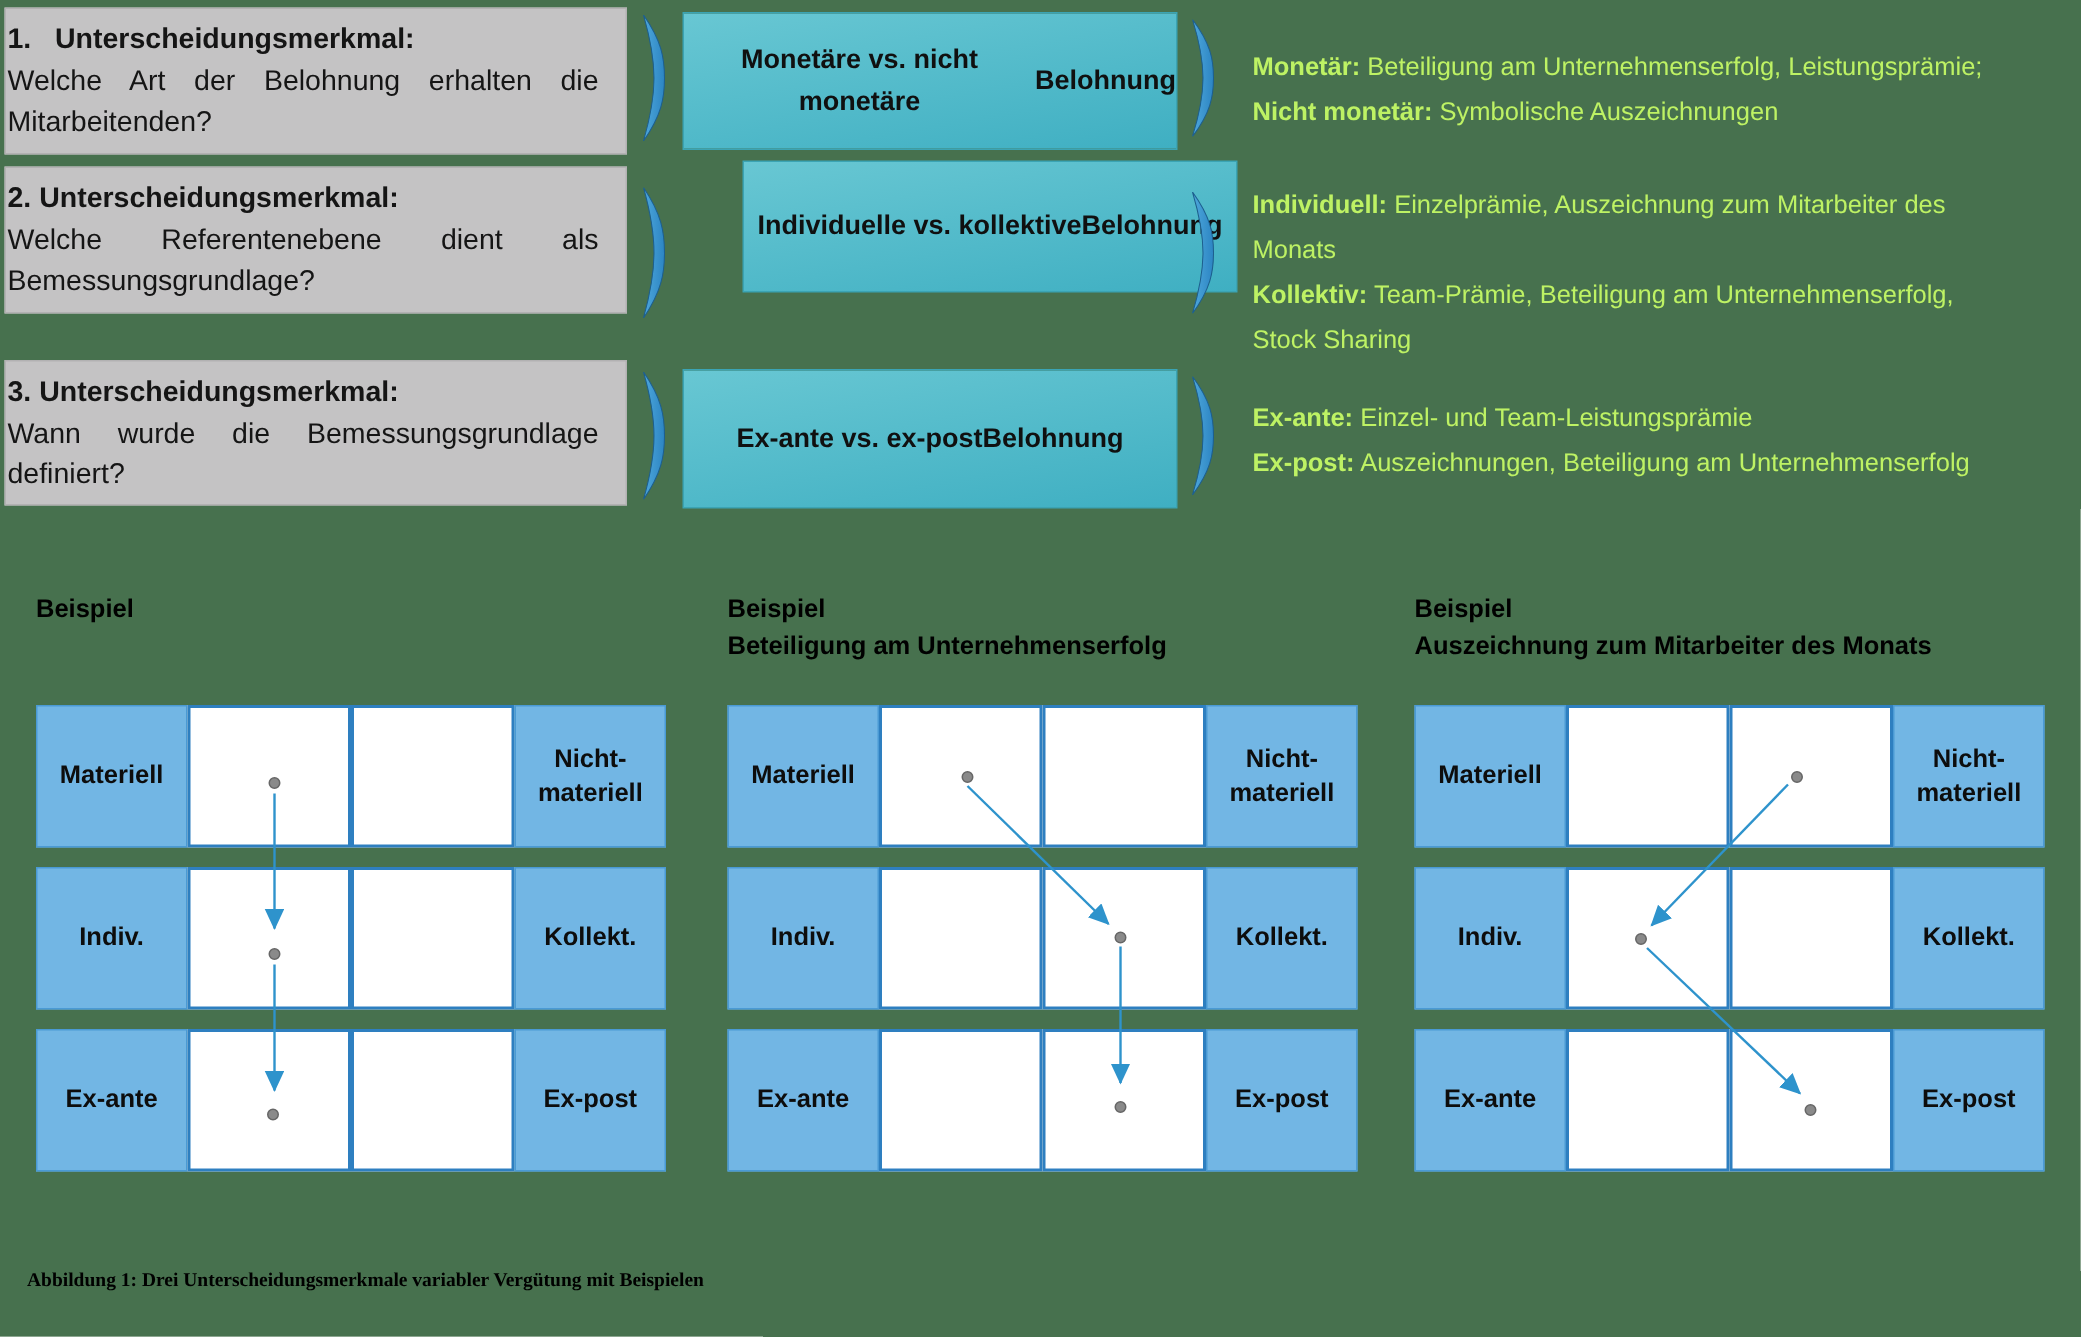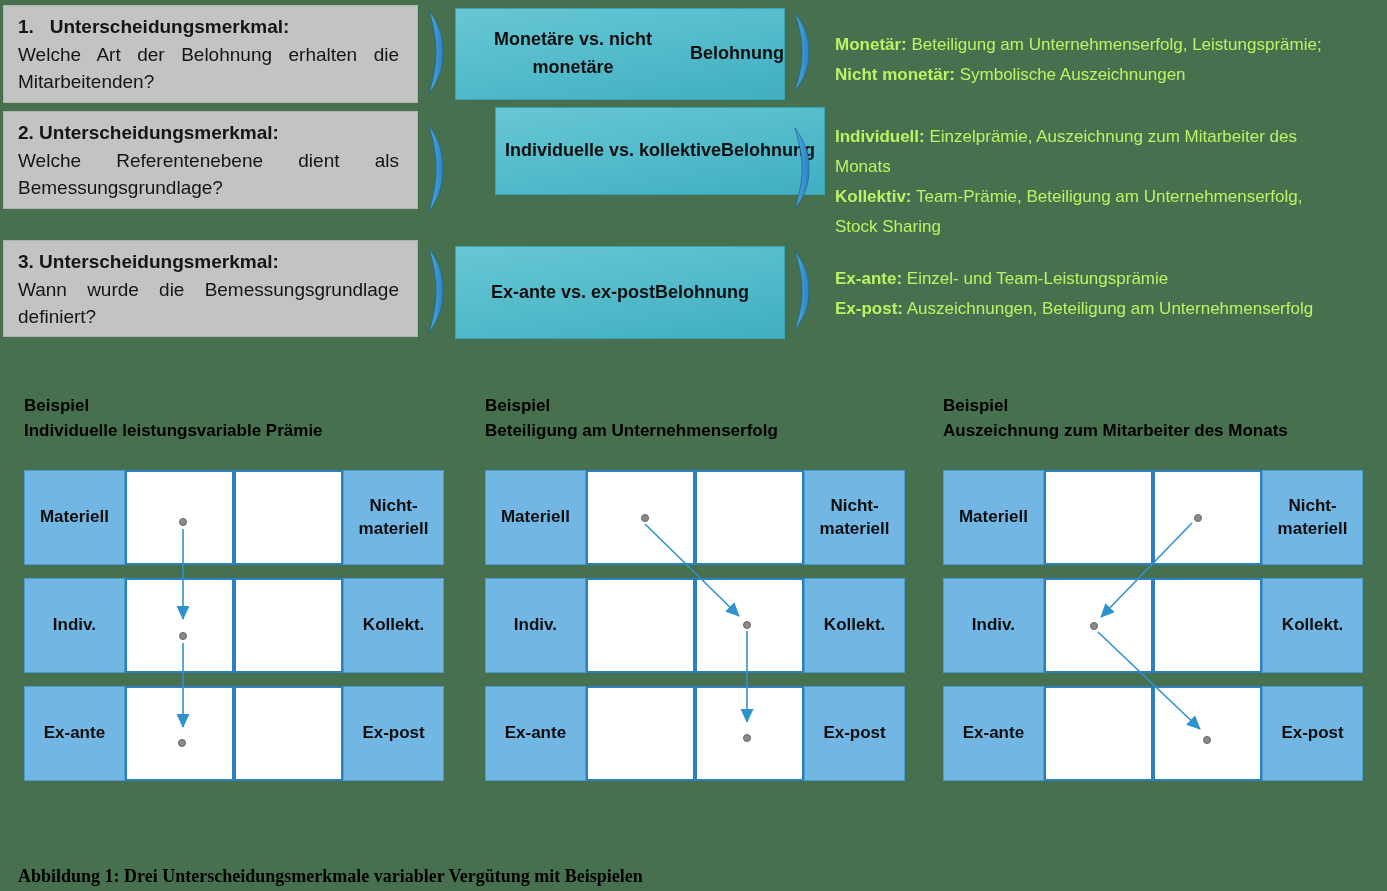--- a/index.html
+++ b/index.html
@@ -1,21 +1,21 @@
 <!DOCTYPE html>
 <html><head>
 <meta charset="utf-8">
 <style>
   html,body{margin:0;padding:0;}
   body{font-family:"Liberation Sans",sans-serif;}
   .canvas{position:relative;width:1387px;height:891px;background:var(--bg,#47714E);overflow:hidden;}
 
   
   .question-box{position:absolute;left:3px;width:415px;box-sizing:border-box;
-    background:var(--grayFill,#C4C3C4);border:1px solid #b2b1b2;padding:7px 12px 4px 14px;color:#151515;}
+    background:var(--grayFill,#C4C3C4);border:1px solid #b2b1b2;padding:7px 12px 4px 1px;color:#151515;}
   .q-title{font-weight:bold;font-size:19px;line-height:1.45;white-space:pre-wrap;}
   .q-body{font-size:19px;line-height:1.47;text-align:justify;padding-right:6px;}
 
   .category-box{position:absolute;left:455px;width:330px;box-sizing:border-box;
     background:linear-gradient(170deg,var(--tealTop,#68C7D3),var(--tealBottom,#3FAFC2));
     border:1px solid #3BA4B4;display:flex;flex-direction:row;align-items:center;justify-content:center;
     font-weight:bold;font-size:18px;line-height:1.55;color:#101010;text-align:center;}
 
   .brace{position:absolute;width:17px;}
 
@@ -27,22 +27,22 @@
     font-weight:bold;font-size:17px;line-height:25px;color:#000;}
   .matrix{position:absolute;top:470px;width:420px;height:312px;}
   .matrix-row{position:absolute;left:0;width:100%;height:95px;display:grid;
     grid-template-columns:24% 26% 26% 24%;}
   .cell-label{background:var(--labelFill,#72B6E4);border:1px solid #4a9ad4;box-sizing:border-box;
     display:flex;align-items:center;justify-content:center;text-align:center;
     font-weight:bold;font-size:17px;line-height:1.35;color:#0d0d0d;padding:0 4px;}
   .cell-white{background:#ffffff;border:2px solid var(--cellBorder,#2E7FC0);box-sizing:border-box;}
   .matrix-overlay{position:absolute;left:0;top:0;pointer-events:none;}
 
-  .figure-caption{position:absolute;left:18px;top:866px;
-    font-family:"Liberation Serif",serif;font-weight:bold;font-size:18px;color:#000;}
+  .figure-caption{position:absolute;left:18px;top:845px;
+    font-family:"Liberation Serif",serif;font-weight:bold;font-size:13px;color:#000;}
 </style>
 </head>
 <body>
 
 <div class="canvas" style="--bg: #47714E; --grayFill: #C4C3C4; --tealTop: #68C7D3; --tealBottom: #3FAFC2; --labelFill: #72B6E4; --cellBorder: #2E7FC0;">
   <div id="criteria-section">
       <div class="question-box" style="top: 5px; height: 98px;">
         <div class="q-title">1.   Unterscheidungsmerkmal:</div>
         <div class="q-body">Welche Art der Belohnung erhalten die Mitarbeitenden?</div>
       </div>
@@ -129,21 +129,20 @@
         <path d="M2,0 C14,18 16,30 16,44 C16,58 14,70 2,88 C8,66 9,54 9,44 C9,34 8,22 2,0 Z" fill="url(#bg5bracerighticon)" stroke="#1d5f8e" stroke-width="0.7"></path>
       </svg>
       <div class="side-text" style="top: 264px;">
         <div class="side-entry"><b>Ex-ante:</b> Einzel- und Team-Leistungsprämie</div>
         <div class="side-entry"><b>Ex-post:</b> Auszeichnungen, Beteiligung am Unternehmenserfolg</div>
       </div>
     </div>
   <div id="examples-section">
       <div class="example-header" style="left: 24px;">
         <div>Beispiel</div>
-        <div>Individuelle leistungsvariable Prämie</div>
       </div>
       <div class="matrix" style="left: 24px;">
         <div class="matrix-row" style="top: 0px;">
           <div class="cell-label">Materiell</div>
           <div class="cell-white"></div>
           <div class="cell-white"></div>
           <div class="cell-label">Nicht-materiell</div>
         </div>
         <div class="matrix-row" style="top: 108px;">
           <div class="cell-label">Indiv.</div>

